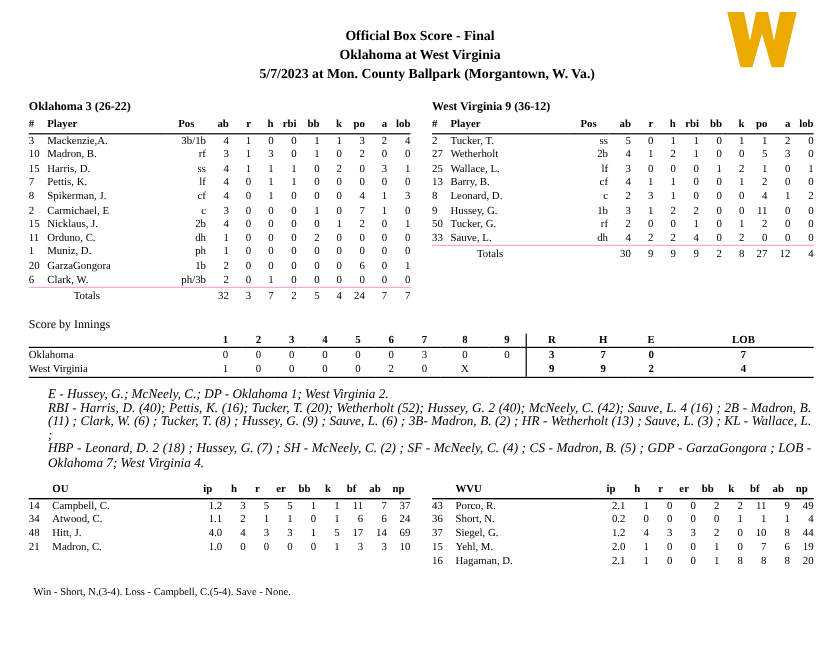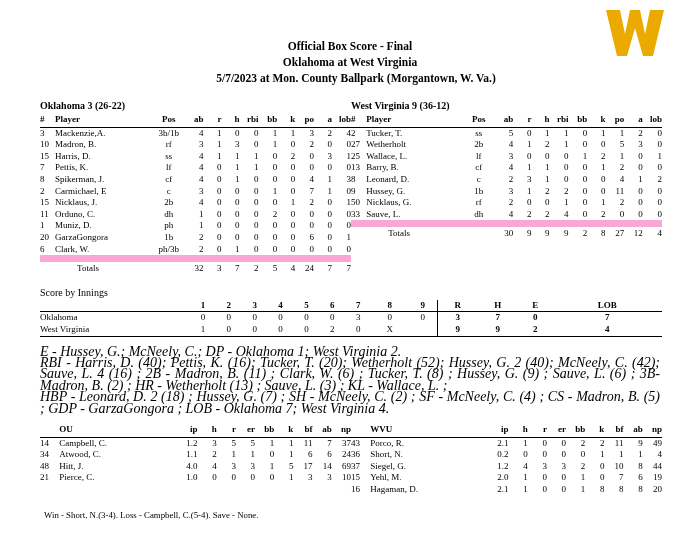--- a/index.html
+++ b/index.html
@@ -6,21 +6,21 @@
   html, body { margin:0; padding:0; }
   body {
     width: 700px; height: 540px;
     background: #ffffff;
     font-family: "Liberation Serif", "DejaVu Serif", serif;
     font-size: 9px;
     color: #000000;
     position: relative;
     overflow: hidden;
   }
-  .page { position: relative; width:700px; height:501px; padding: 16px; }
+  .page { position: relative; width:700px; height:501px; padding: 0; }
 
   
   .header {
     text-align: center;
     padding-top: 22px;
     font-weight: bold;
     font-size: 11.5px;
     line-height: 16px;
   }
   .header .line3 { font-weight: bold; margin-left: 12px; }
@@ -45,54 +45,55 @@
   }
   table { border-collapse: collapse; width: 100%; }
   td, th { padding: 0; font-size: 9px; line-height: 11.6px; white-space: nowrap; }
   .bx th { font-weight: bold; text-align: right; border-bottom: 1px solid #000; padding-bottom: 1px;}
   .bx th.num { text-align: left; width: 16px; }
   .bx th.player { text-align: left; width: 104px; }
   .bx th.pos { text-align: center; width: 34px; }
   .bx td { text-align: right; }
   .bx td.num { text-align: left; }
   .bx td.player { text-align: left; }
-  .bx td.pos { text-align: center; }
-  .bx tr.totals td { border-top: 7px solid #f9a8d4; padding-top: 1px; }
+  .bx td.pos { text-align: right; }
+  .bx tr.totals td { border-top: 1px solid #f9a8d4; padding-top: 1px; }
   .bx tr.totals td.totlabel { text-align: left; padding-left: 22px; font-weight: normal;}
   .bx th.st, .bx td.st { width: 20px; }
 
   
   .innwrap { padding: 12px 22px 0 24px; }
   .inntitle { font-weight: normal; font-size: 10px; margin-bottom: 2px;}
   table.inn { width: 100%; }
   table.inn th { font-weight: bold; text-align: center; border-bottom: 1px solid #000;}
   table.inn th.team, table.inn td.team { text-align: left; width: 150px; font-weight: normal;}
   table.inn th.team { border-bottom: 1px solid #000; }
   table.inn td { text-align: center; }
   table.inn .sep { border-left: 1px solid #000; }
   table.inn td.rhe, table.inn th.rhe { font-weight: bold; }
   table.inn tbody tr:last-child td { border-bottom: 1px solid #000; }
 
   
   .notes {
     padding: 9px 24px 0 24px;
-    font-size: 14px;
+    font-size: 11px;
     line-height: 11.4px;
     text-align: justify;
+    margin-left: 16px;
   }
   .notes i { font-style: italic; }
 
   
   .pitchwrap {
     display: flex;
     justify-content: space-between;
     padding: 10px 22px 0 24px;
   }
   .pcol { width: 318px; }
-  table.pt th { font-weight: bold; text-align: right; border-bottom: 1px solid #000; padding-bottom:1px;}
+  table.pt th { font-weight: bold; text-align: center; border-bottom: 1px solid #000; padding-bottom:1px;}
   table.pt th.num, table.pt td.num { text-align: left; width: 18px; }
   table.pt th.name, table.pt td.name { text-align: left; width: 108px; }
   table.pt td { text-align: right; }
   table.pt th.c, table.pt td.c { width: 18px; }
   table.pt th.ip, table.pt td.ip { width: 22px; }
 
   .footer {
     padding: 14px 24px 0 28px;
     font-size: 8.8px;
   }
@@ -404,21 +405,21 @@
               <td class="st">2</td>
               <td class="st">2</td>
               <td class="st">0</td>
               <td class="st">0</td>
               <td class="st">11</td>
               <td class="st">0</td>
               <td class="st">0</td>
             </tr>
             <tr>
               <td class="num">50</td>
-              <td class="player">Nicklaus, G.</td>
+              <td class="player">Tucker, G.</td>
               <td class="pos">rf</td>
               <td class="st">2</td>
               <td class="st">0</td>
               <td class="st">0</td>
               <td class="st">1</td>
               <td class="st">0</td>
               <td class="st">1</td>
               <td class="st">2</td>
               <td class="st">0</td>
               <td class="st">0</td>
@@ -573,21 +574,21 @@
               <td class="c">3</td>
               <td class="c">3</td>
               <td class="c">1</td>
               <td class="c">5</td>
               <td class="c">17</td>
               <td class="c">14</td>
               <td class="c">69</td>
             </tr>
             <tr>
               <td class="num">21</td>
-              <td class="name">Pierce, C.</td>
+              <td class="name">Madron, C.</td>
               <td class="ip">1.0</td>
               <td class="c">0</td>
               <td class="c">0</td>
               <td class="c">0</td>
               <td class="c">0</td>
               <td class="c">1</td>
               <td class="c">3</td>
               <td class="c">3</td>
               <td class="c">10</td>
             </tr>

